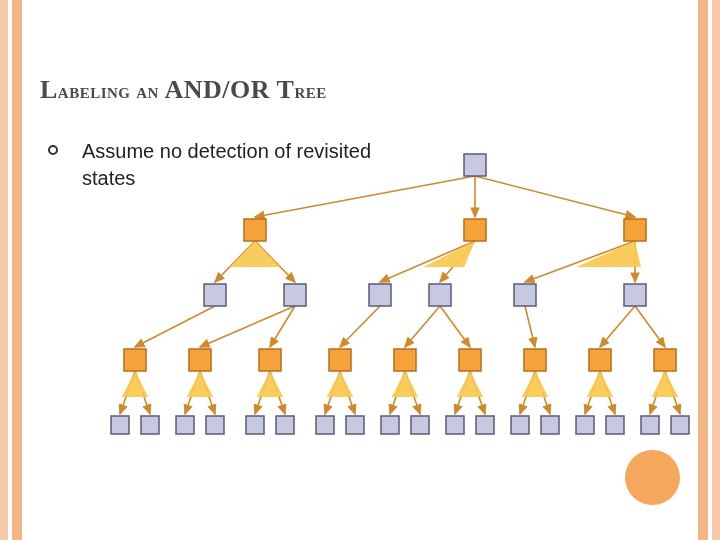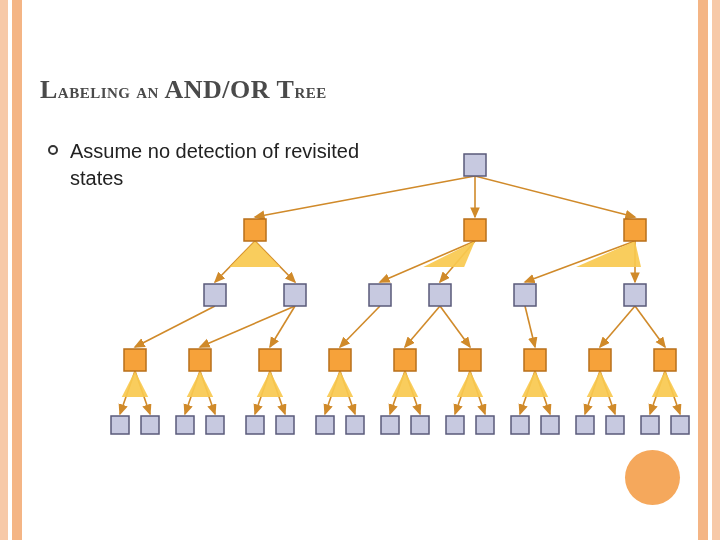--- a/index.html
+++ b/index.html
@@ -30,21 +30,21 @@
     font-variant: small-caps;
     letter-spacing: 0.5px;
   }
   .title .big { font-size: 26px; }
   .bullet-row {
     position: absolute;
     left: 48px;
     top: 138px;
     display: flex;
     align-items: flex-start;
-    gap: 12px;
+    gap: 24px;
   }
   .bullet-marker {
     width: 10px;
     height: 10px;
     border: 2px solid #333;
     border-radius: 50%;
     margin-top: 7px;
     flex-shrink: 0;
   }
   .bullet-text {

